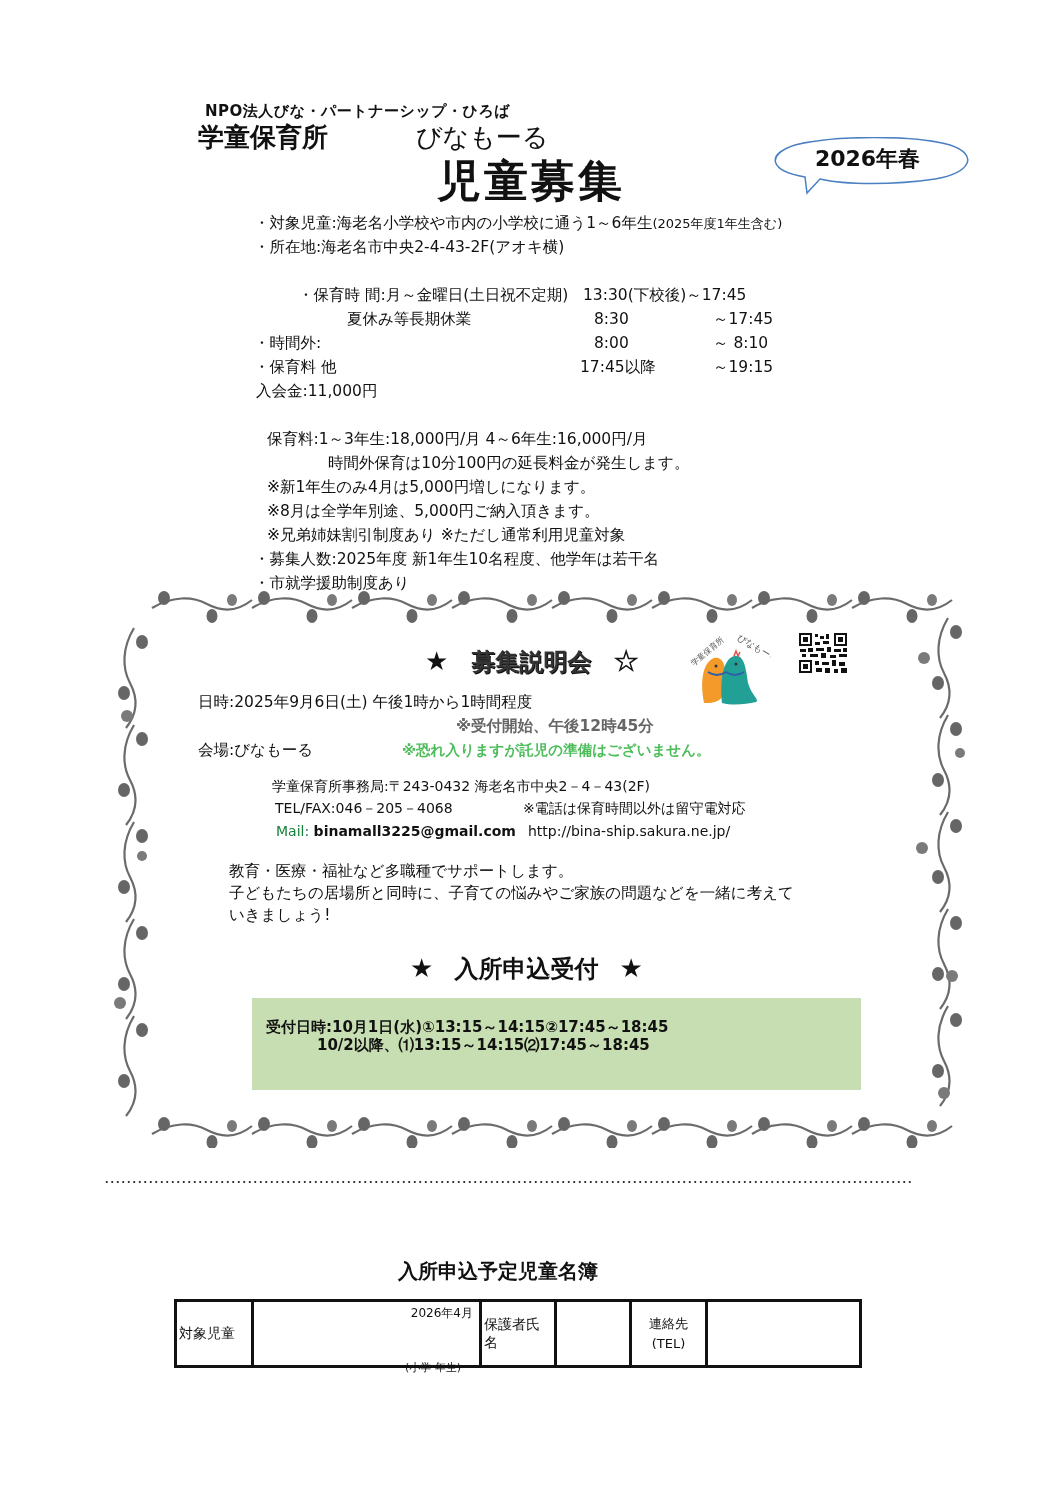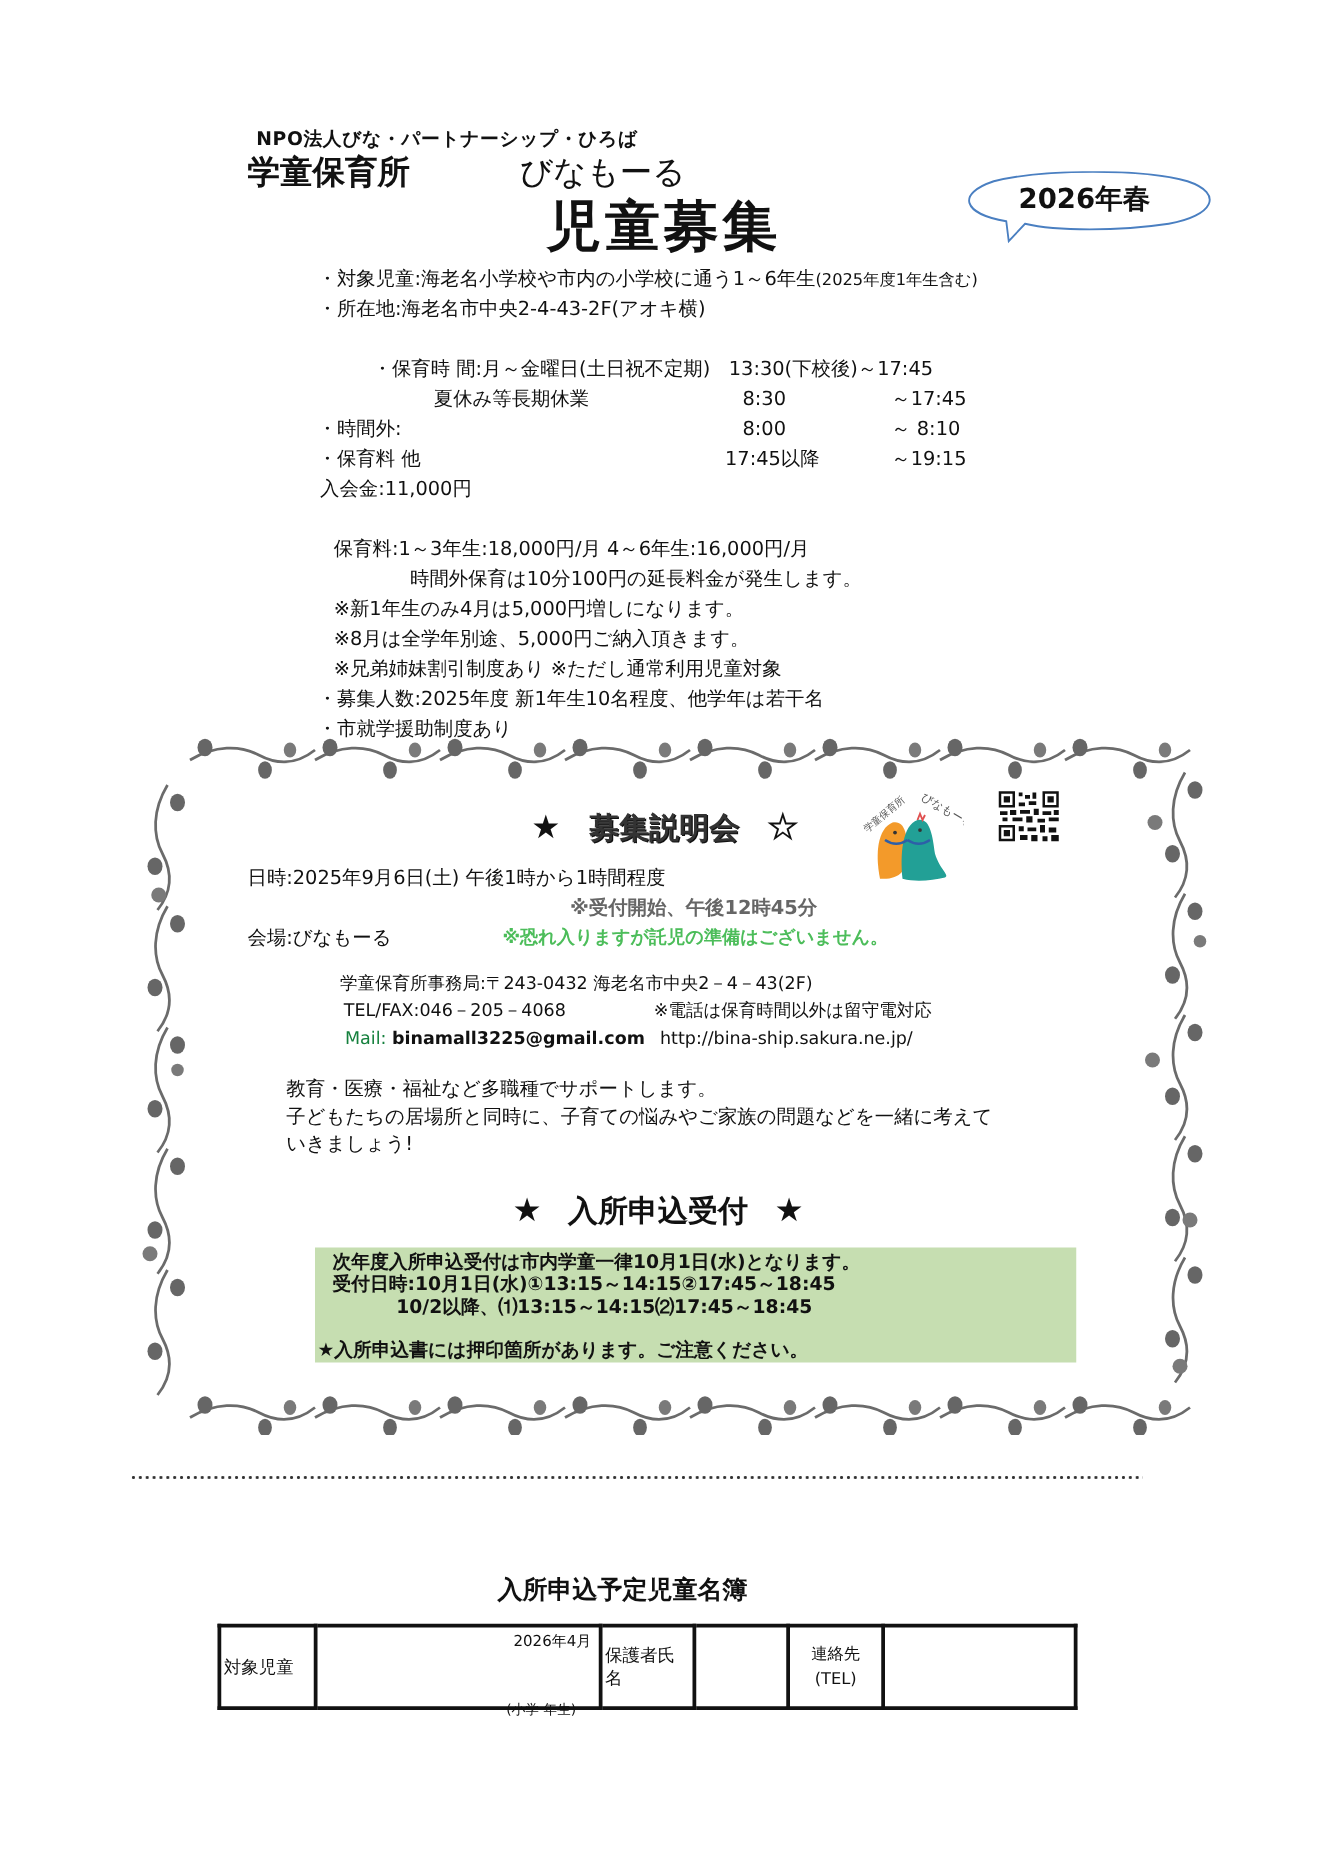--- a/index.html
+++ b/index.html
@@ -218,24 +218,22 @@
 <div class="abs line" style="left:229px; top:881px;">子どもたちの居場所と同時に、子育ての悩みやご家族の問題などを一緒に考えて</div>
 <div class="abs line" style="left:229px; top:903px;">いきましょう!</div>
 
 <div class="abs" style="left:410px; top:953px;">
   <span class="star">★</span>
   <span class="sec-title" style="margin:0 16px;">入所申込受付</span>
   <span class="star">★</span>
 </div>
 
 <div class="abs greenbox">
-  <div class="abs gb-line" style="left:14px; top:3px;">次年度入所申込受付は市内学童一律10月1日(水)となります。</div>
   <div class="abs gb-line" style="left:14px; top:21px;">受付日時:10月1日(水)①13:15～14:15②17:45～18:45</div>
   <div class="abs gb-line" style="left:65px; top:39px;">10/2以降、⑴13:15～14:15⑵17:45～18:45</div>
-  <div class="abs gb-line" style="left:2px; top:74px;">★入所申込書には押印箇所があります。ご注意ください。</div>
 </div>
 
 <div class="abs dotline"></div>
 
 <div class="abs tbl-title">入所申込予定児童名簿</div>
 <table class="roster">
   <tbody>
       <tr>
     <td style="width:77px;">対象児童</td>
     <td style="width:228px; position:relative;">

